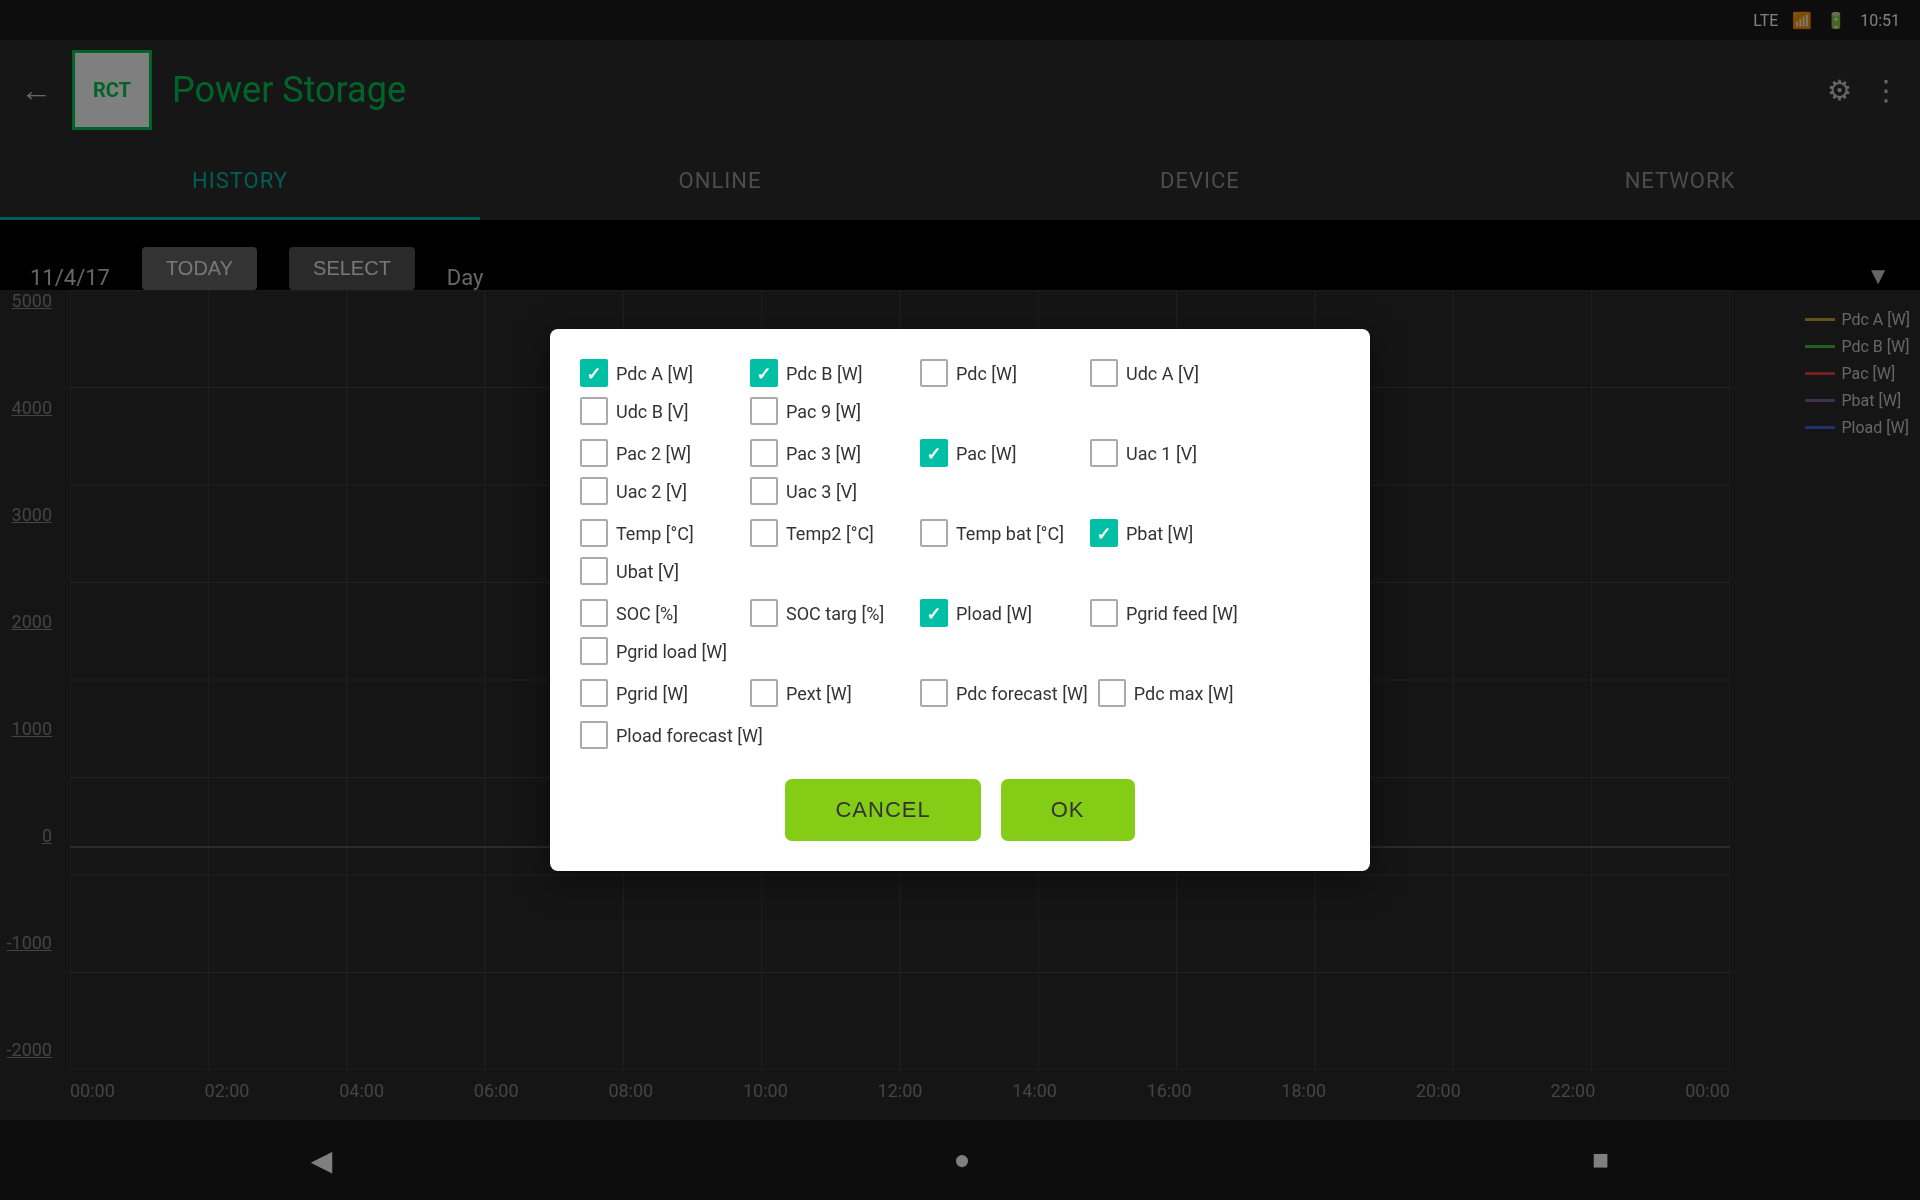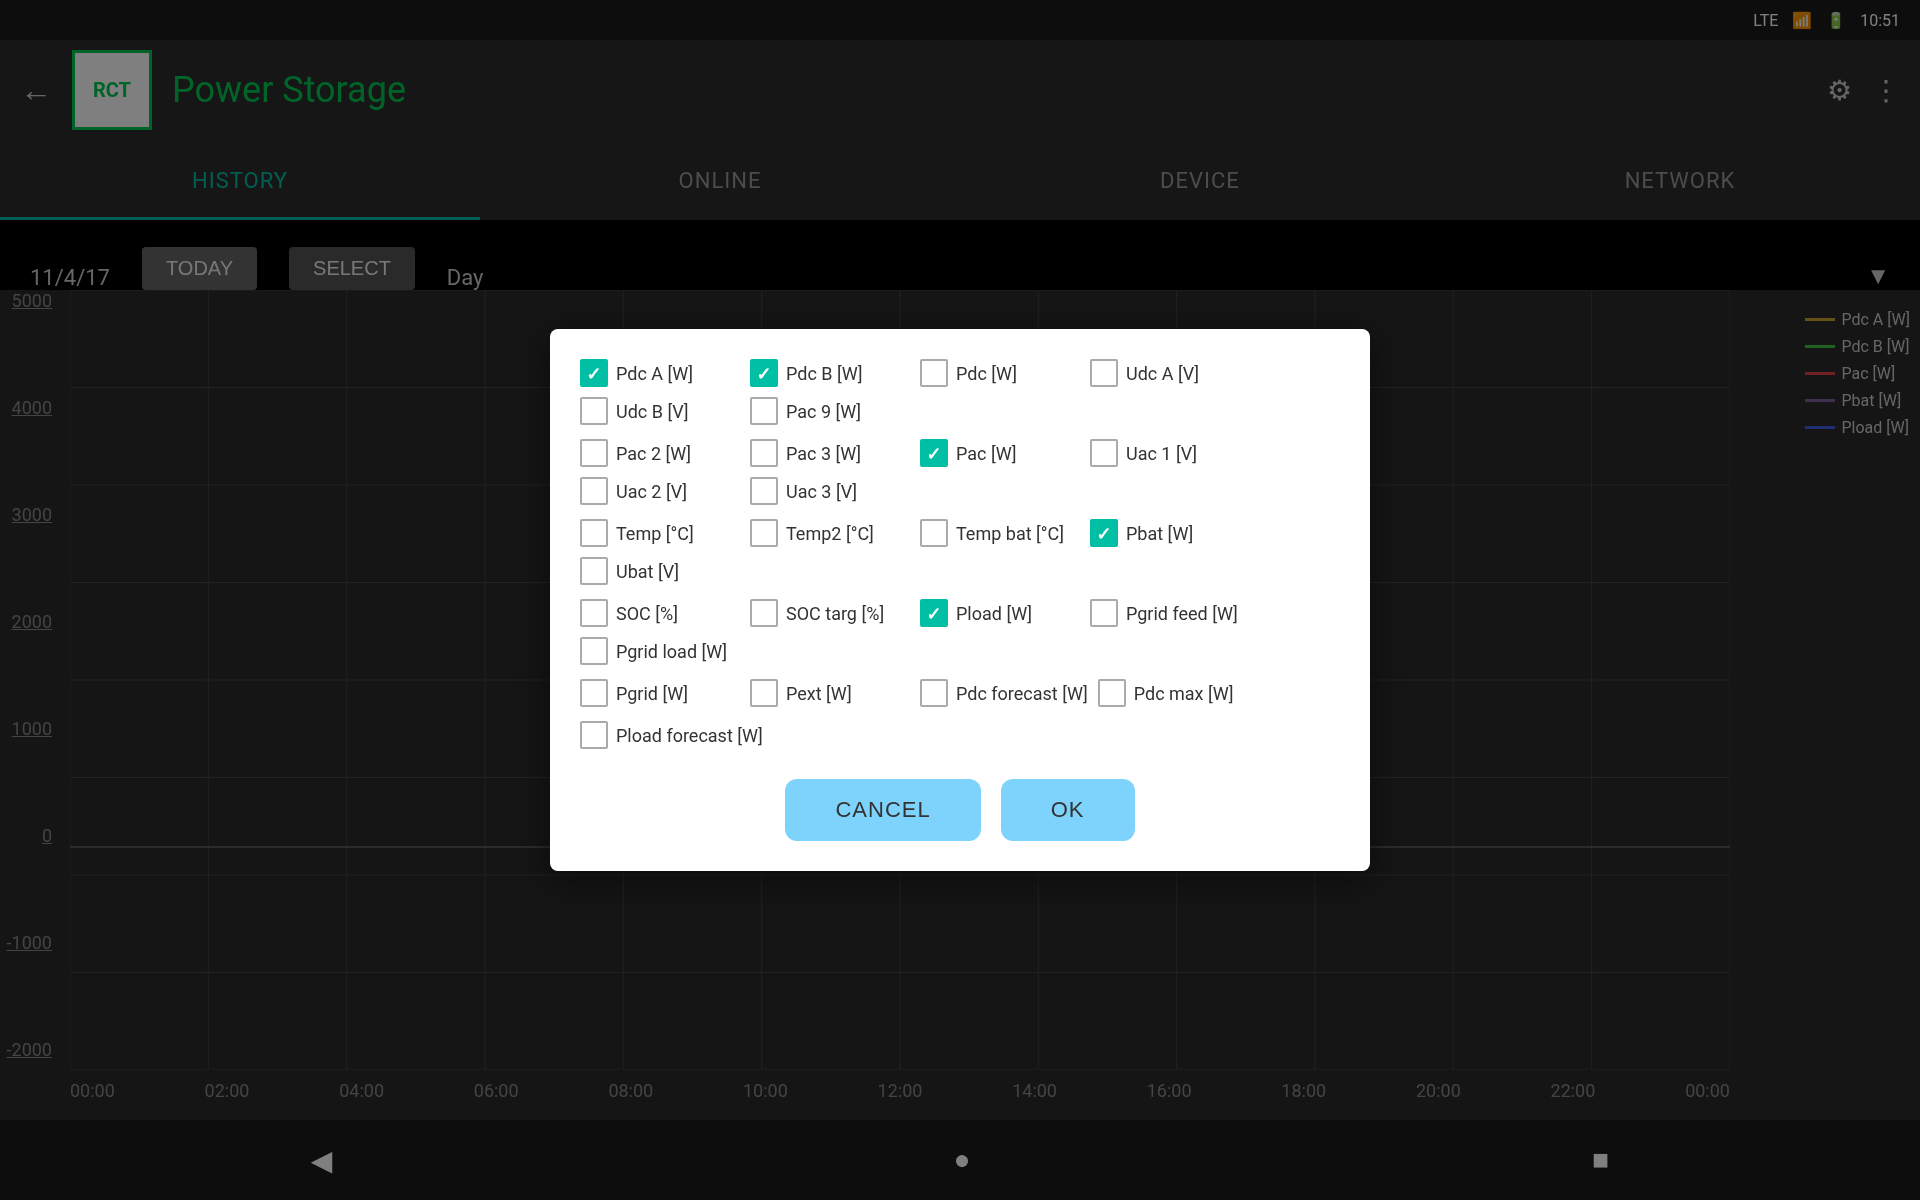--- a/index.html
+++ b/index.html
@@ -307,23 +307,23 @@
 
     .dialog-buttons {
       display: flex;
       justify-content: center;
       gap: 20px;
     }
     .dialog-btn {
       padding: 18px 50px;
       font-size: 22px;
       border: none;
-      border-radius: 12px;
+      border-radius: 7px;
       cursor: pointer;
-      background: #7dd3fc;
+      background: #84cc16;
       color: #333;
       letter-spacing: 1px;
       font-weight: 500;
     }
 
     
     .grid-line {
       stroke: #444;
       stroke-width: 1;
     }

